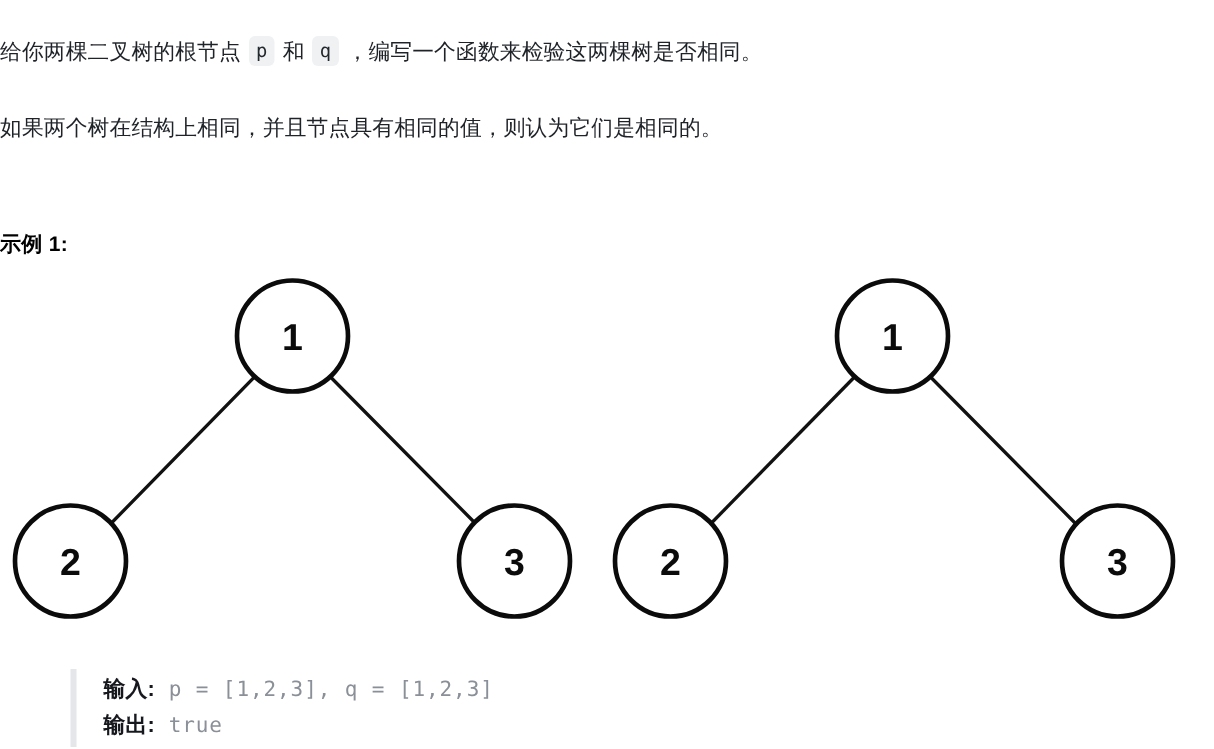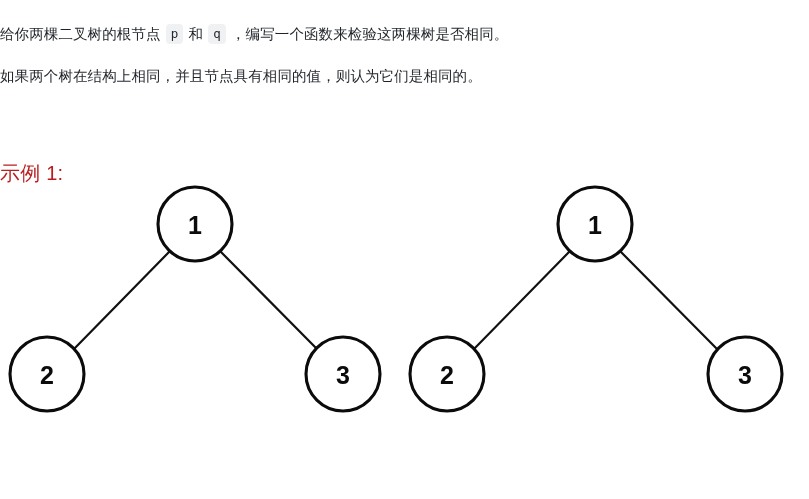--- a/index.html
+++ b/index.html
@@ -27,41 +27,41 @@
   .para {
     position: absolute;
     left: 0;
     font-size: 14.5px;
     line-height: 22px;
     color: #1f2328;
     white-space: nowrap;
     letter-spacing: 0.1px;
   }
   #para-1 { top: 8px; }
-  #para-2 { top: 50px; }
+  #para-2 { top: 60px; }
 
   code.inline-code {
     font-family: "DejaVu Sans Mono", "Liberation Mono", monospace;
     font-size: 12.5px;
     background: #eff1f3;
     border-radius: 4px;
     padding: 2px 5px 3px 5px;
     color: #24292f;
     margin: 0 1px;
     vertical-align: 1px;
   }
 
   
   #example-heading {
     position: absolute;
     left: 0;
     top: 140px;
-    font-size: 20px;
-    font-weight: normal;
-    color: #b91c1c;
+    font-size: 14px;
+    font-weight: bold;
+    color: #000000;
     letter-spacing: 0.2px;
   }
 
   
   #tree-figure {
     position: absolute;
     left: 0;
     top: 165px;
     width: 809px;
     height: 255px;
@@ -158,14 +158,18 @@
         <circle class="node-circle" cx="447" cy="209" r="37"></circle>
         <text class="node-label" x="447" y="210">2</text>
       </g>
       <g>
         <circle class="node-circle" cx="745" cy="209" r="37"></circle>
         <text class="node-label" x="745" y="210">3</text>
       </g>
     </svg>
   </div>
 
+  <blockquote id="example-io">
+    <div class="io-line"><span class="io-label">输入:</span><span class="io-value"> p = [1,2,3], q = [1,2,3]</span></div>
+    <div class="io-line"><span class="io-label">输出:</span><span class="io-value"> true</span></div>
+  </blockquote>
 
 </div>
 
 </body></html>

